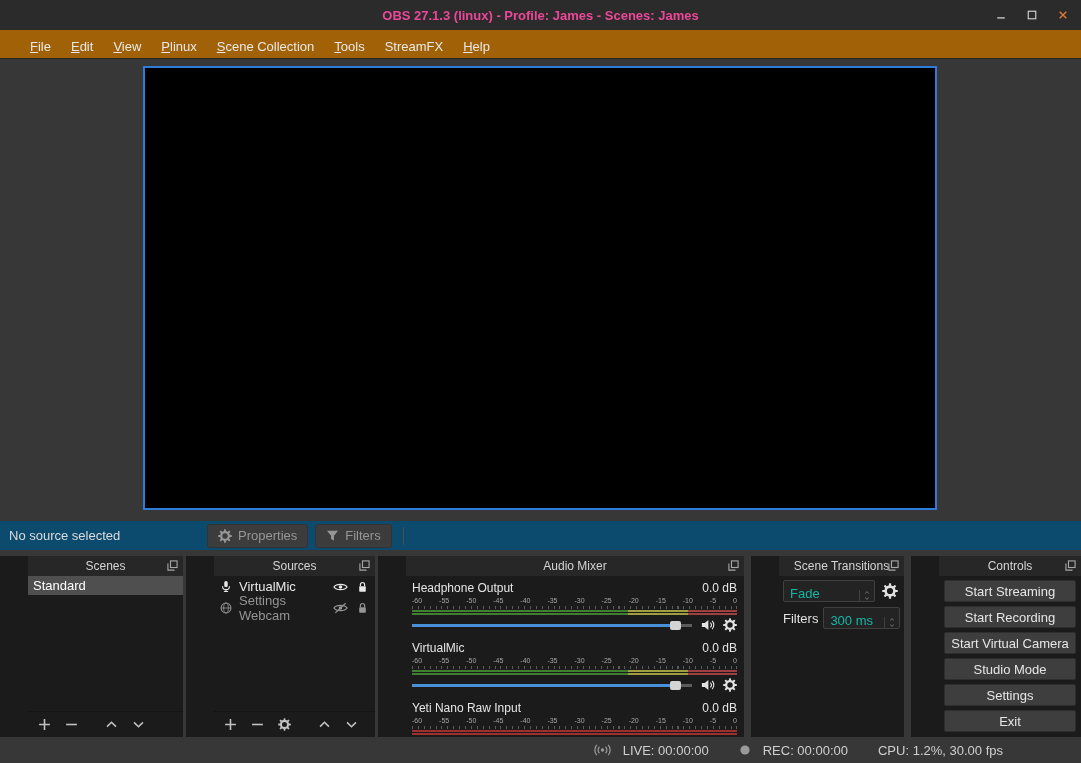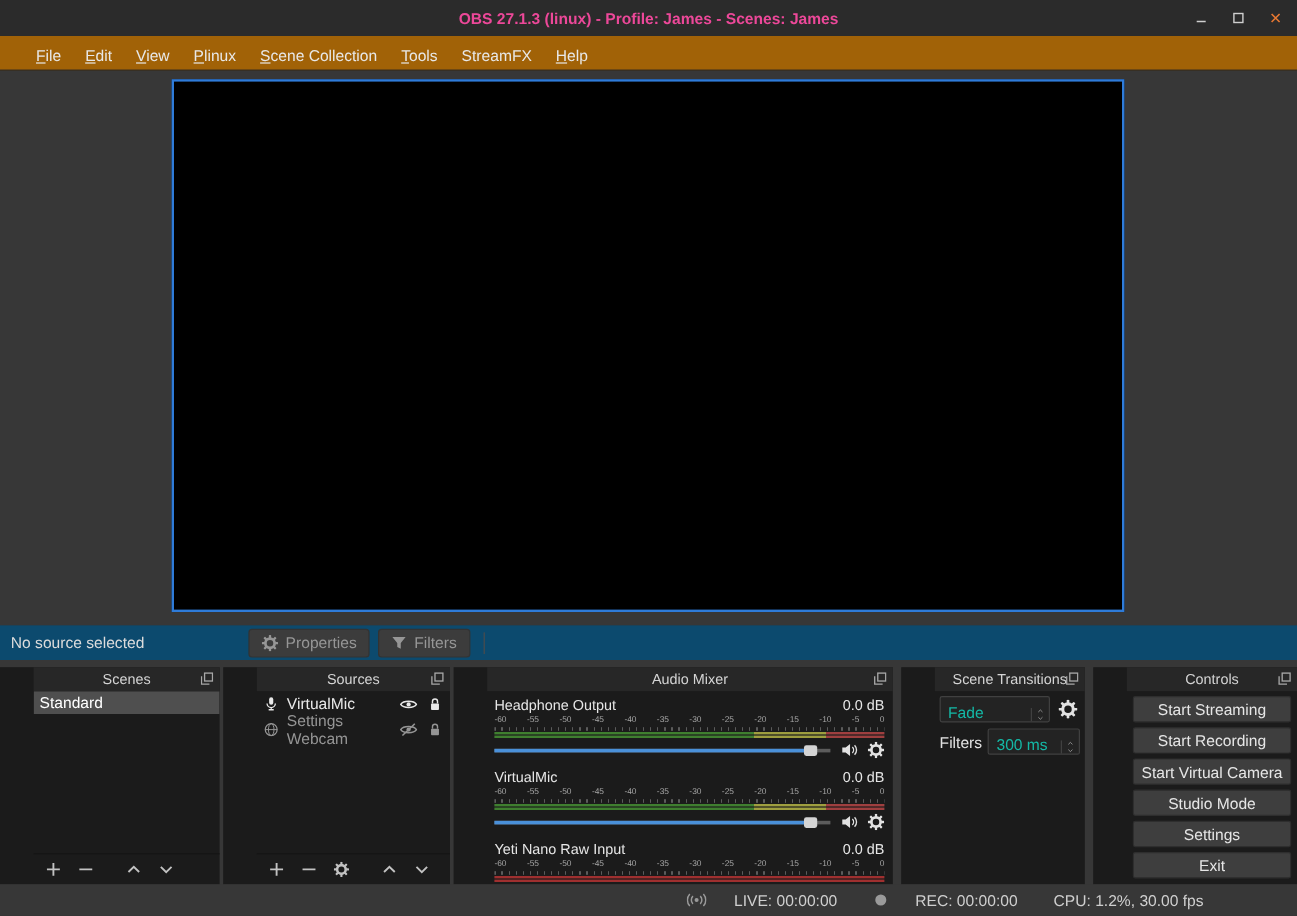--- a/index.html
+++ b/index.html
@@ -91,21 +91,21 @@
 
   
   .ctl-body{padding:4px 5px;}
   .ctl-btn{display:flex;align-items:center;justify-content:center;width:100%;height:22px;margin-bottom:4px;
     background:#3e3e3e;border:1px solid #2e2e2e;border-radius:2px;color:#e6e6e6;font-size:13px;
     font-family:inherit;cursor:pointer;padding:0;}
 
   
   .statusbar{height:26px;flex:none;display:flex;align-items:center;justify-content:flex-end;gap:30px;
     padding-right:78px;font-size:13px;color:#cfcfcf;background:#373737;}
-  .sb-group{display:flex;align-items:center;gap:23px;}
+  .sb-group{display:flex;align-items:center;gap:12px;}
   .sb-icon{color:#9a9a9a;display:flex;}
 
   svg.ic{display:block;}
 </style>
 </head>
 <body>
 
 <svg width="0" height="0" style="position:absolute" aria-hidden="true">
   <defs>
     <symbol id="i-gear" viewBox="0 0 16 16">

